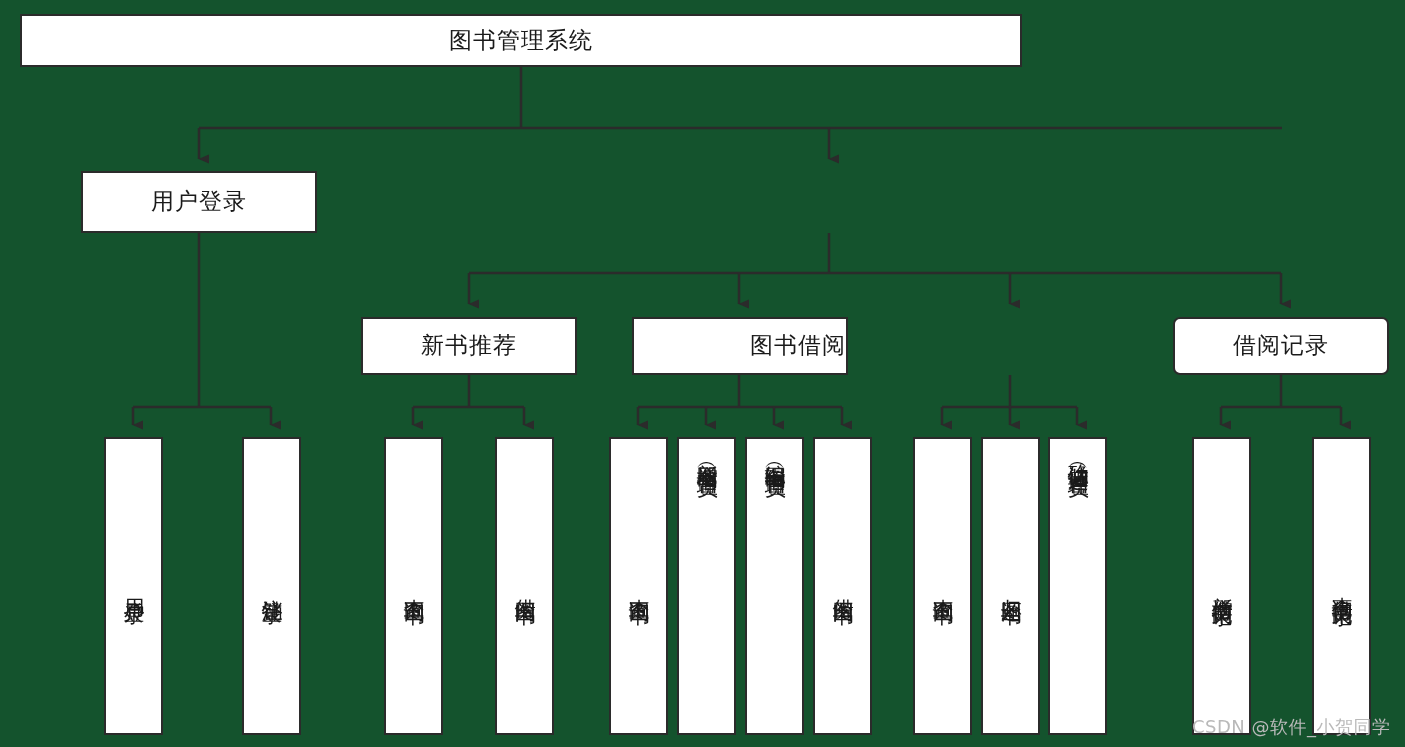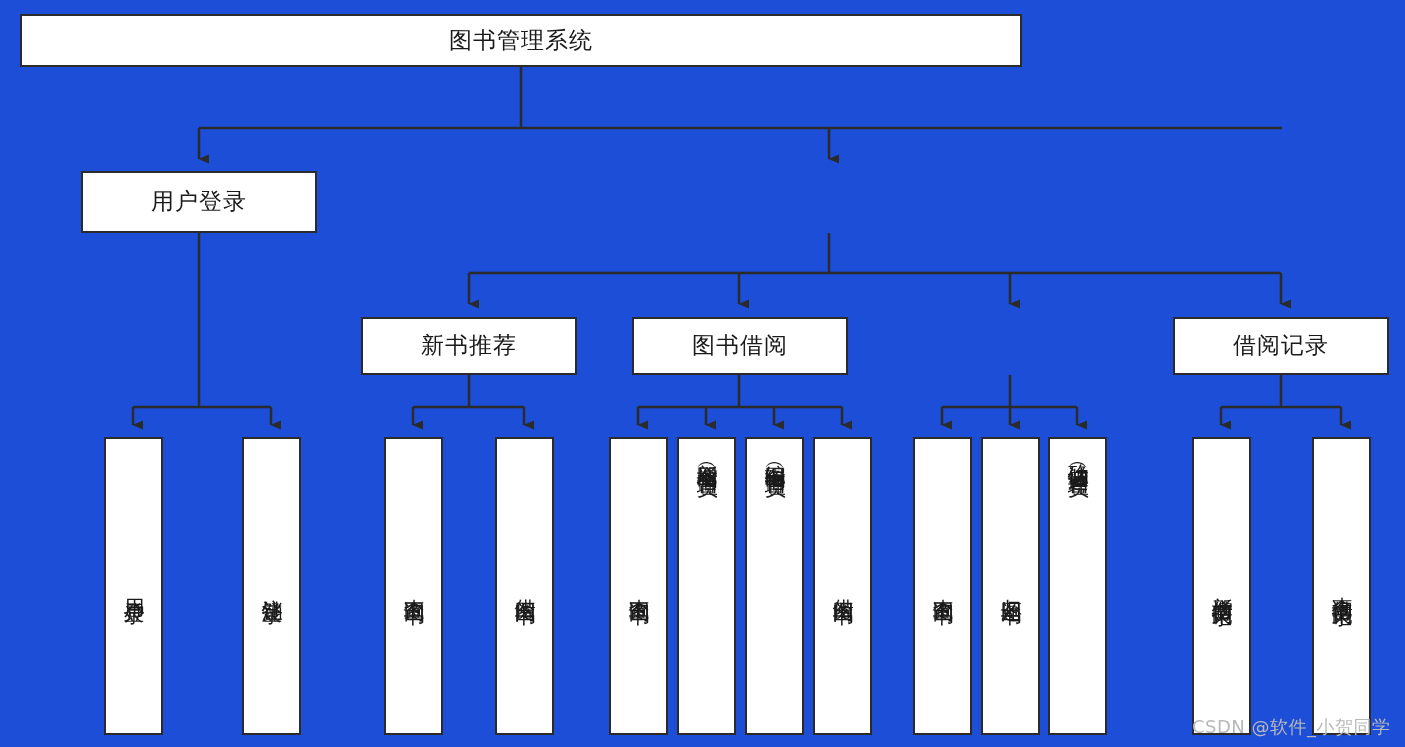--- a/index.html
+++ b/index.html
@@ -8,21 +8,21 @@
     padding: 0;
     background: #ffffff;
   }
   body {
     font-family: "DejaVu Sans", "Liberation Sans", sans-serif;
   }
   #diagram-root {
     position: relative;
     width: 1405px;
     height: 747px;
-    background: #1d4ed8;
+    background: #14532d;
     overflow: hidden;
   }
   svg.connectors {
     position: absolute;
     left: 0;
     top: 0;
     width: 1405px;
     height: 747px;
     pointer-events: none;
   }
@@ -130,26 +130,26 @@
 
   <div class="node horiz" style="left:81px; top:171px; width:236px; height:62px;">
     <span class="node-label">用户登录</span>
   </div>
 
 
   <div class="node horiz" style="left:361px; top:317px; width:216px; height:58px;">
     <span class="node-label">新书推荐</span>
   </div>
 
-  <div class="node horiz" style="left:632px; top:317px; width:216px; height:58px;">
+  <div class="node horiz" style="left:632px; top:317px; width:216px; height:58px;justify-content:flex-end;">
     <span class="node-label">图书借阅</span>
   </div>
 
 
-  <div class="node horiz" style="left:1173px; top:317px; width:216px; height:58px;">
+  <div class="node horiz" style="left:1173px; top:317px; width:216px; height:58px;border-radius:7px;">
     <span class="node-label">借阅记录</span>
   </div>
 
   <div class="node vert center-flow" style="left:104px; top:437px; width:59px; height:298px;">
     <span class="node-label">用户登录</span>
   </div>
 
   <div class="node vert center-flow" style="left:242px; top:437px; width:59px; height:298px;">
     <span class="node-label">注销登录</span>
   </div>

